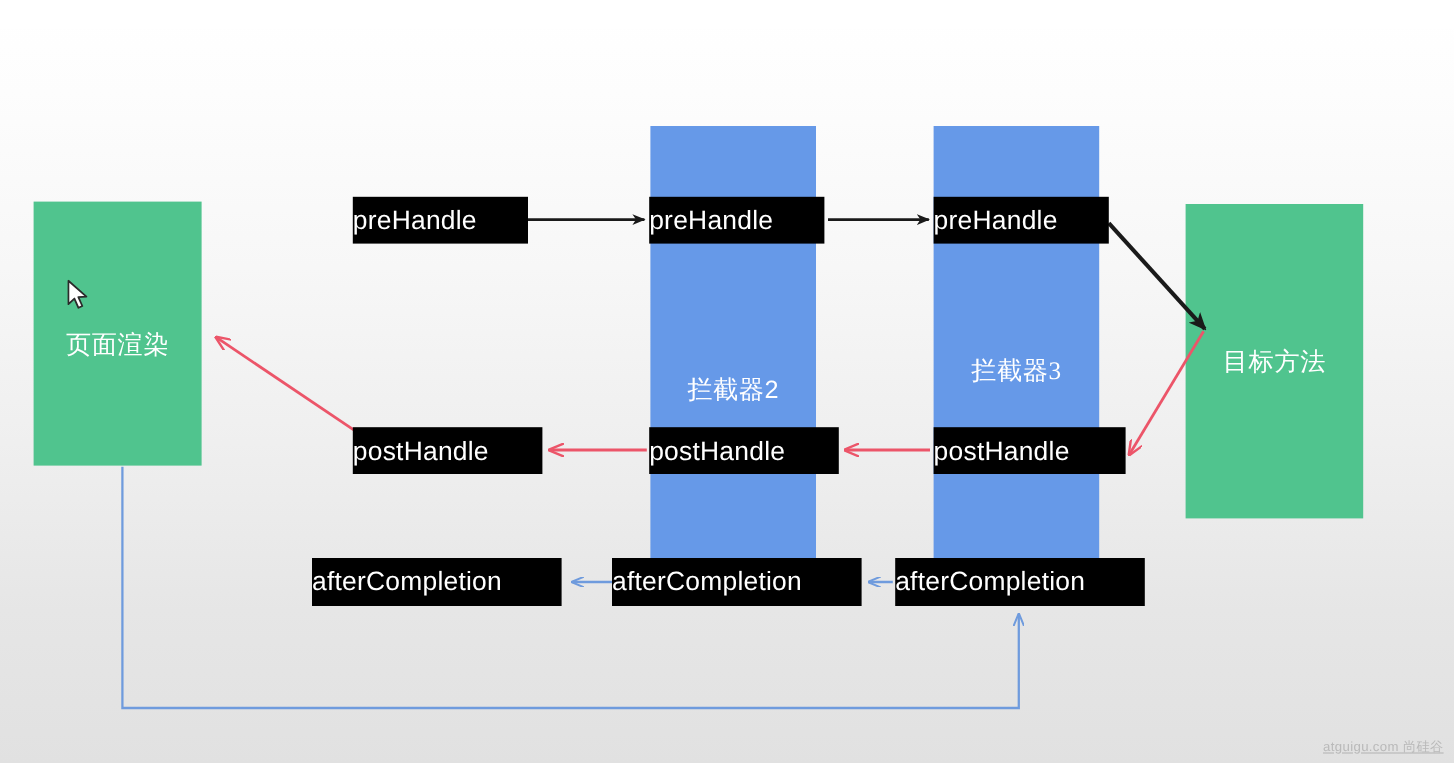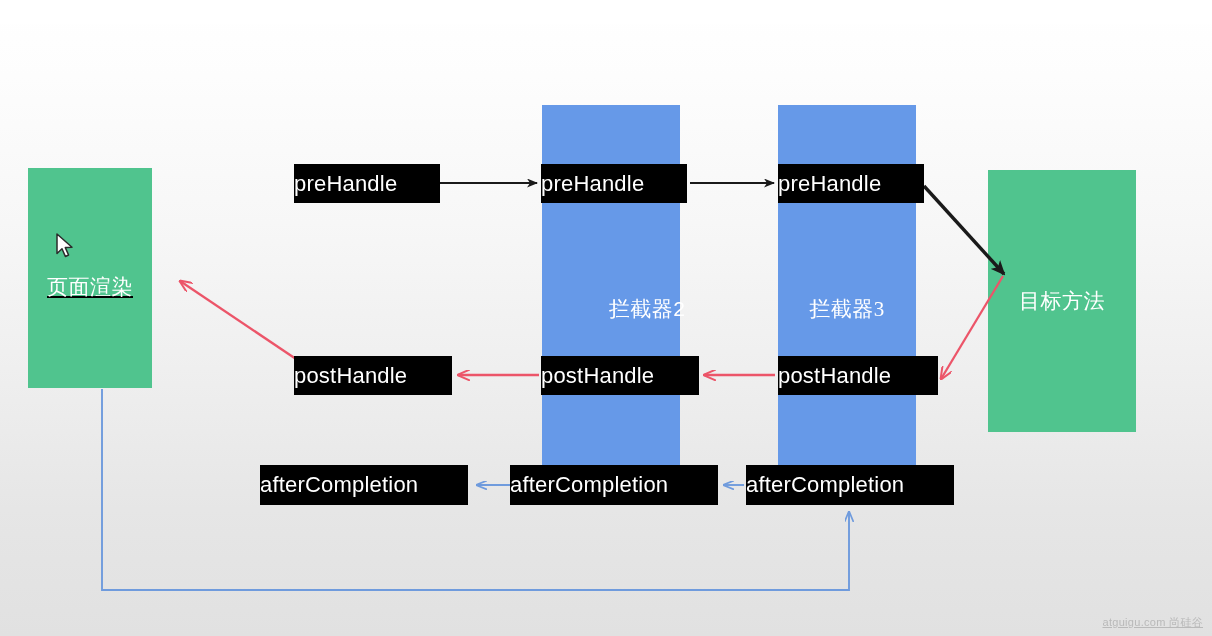--- a/index.html
+++ b/index.html
@@ -112,28 +112,28 @@
     pointer-events: none;
   }
 </style>
 </head>
 <body>
 
 <div id="stage">
 
 
   <div class="interceptor" style="left:542px; top:105px; width:138px; height:400px;">
-    <div class="ic-label" style="top:190px;padding-left:36px;">拦截器2</div>
+    <div class="ic-label" style="top:206px;">拦截器2</div>
   </div>
 
   <div class="interceptor" style="left:778px; top:105px; width:138px; height:400px;">
     <div class="ic-label" style="top:190px;font-family:Liberation Serif, serif;">拦截器3</div>
   </div>
 
-  <div class="greenbox render" style="left:28px; top:168px; width:124px; height:220px;text-decoration:underline;">
+  <div class="greenbox render" style="left:28px; top:168px; width:140px; height:220px;">
     <span class="g-label">页面渲染</span>
   </div>
 
   <div class="greenbox" style="left:988px; top:170px; width:148px; height:262px;">
     <span class="g-label">目标方法</span>
   </div>
 
   <svg class="edges" viewBox="0 0 1212 636">
     <defs>
       <marker id="ah-black" markerWidth="11" markerHeight="9" refX="10" refY="4.5" orient="auto" markerUnits="userSpaceOnUse">

